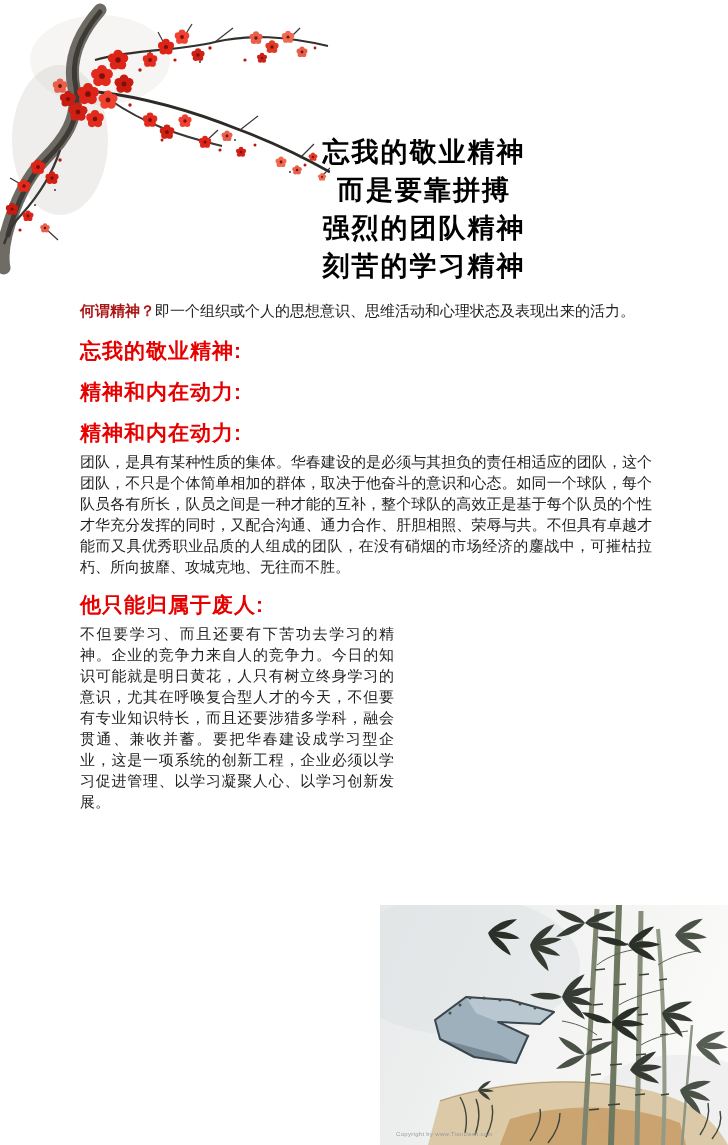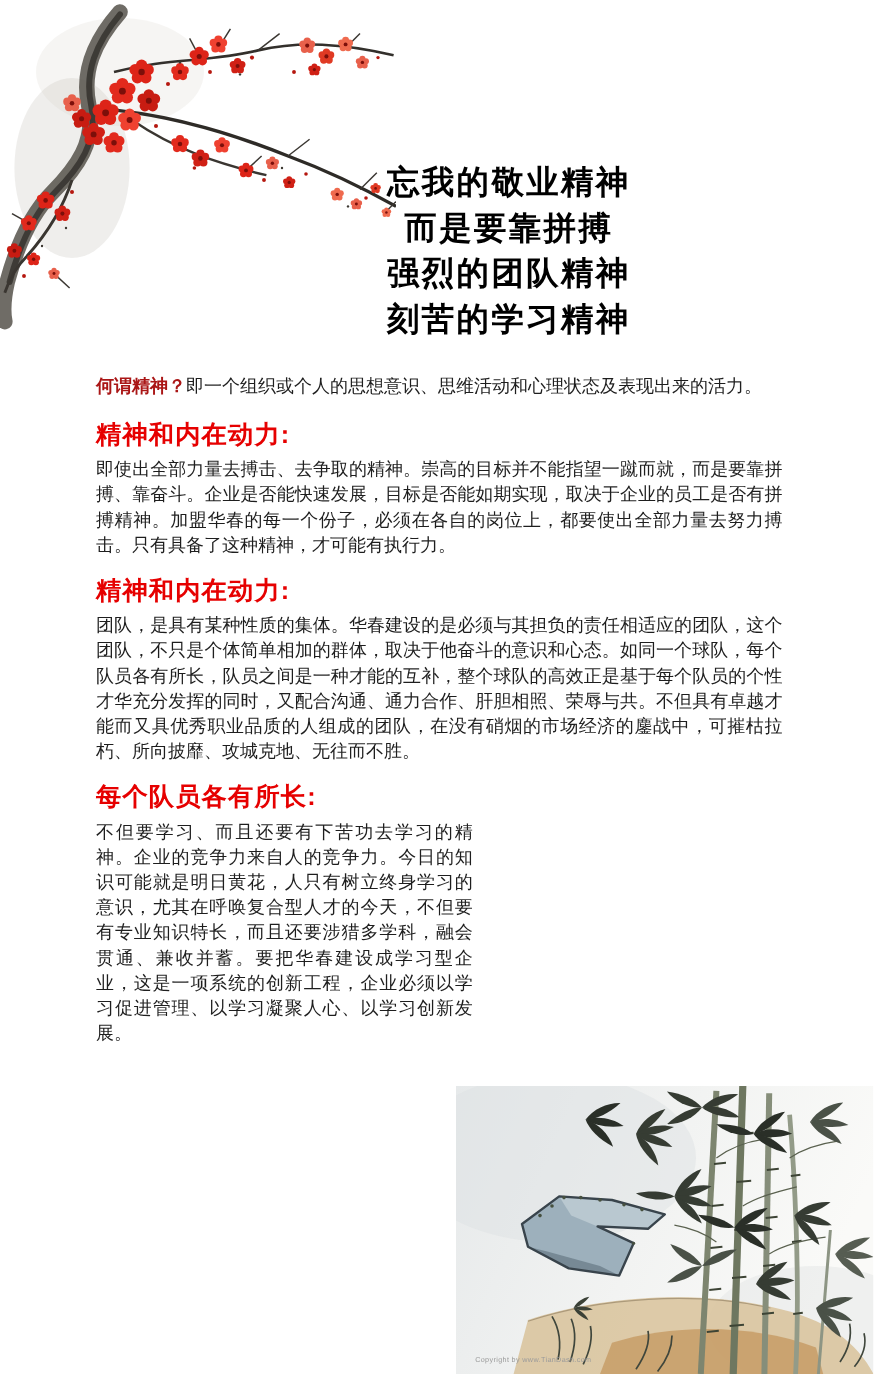--- a/index.html
+++ b/index.html
@@ -10,21 +10,21 @@
   .plum{position:absolute;left:0;top:0;}
   .headlines{
     position:absolute;left:312px;top:100px;width:224px;
     text-align:center;font-weight:bold;font-size:27px;line-height:38px;
     letter-spacing:2px;color:#000;margin-top:33px;
   }
   .content{
     position:absolute;left:80px;top:296px;width:572px;
     font-size:15px;line-height:21px;color:#1e1e1e;text-align:justify;
   }
-  .intro{margin:16px 0 17px 0;}
+  .intro{margin:4px 0 17px 0;}
   .lead{color:#aa1616;font-weight:bold;}
   .sec{margin:0;}
   .sec-h{
     color:#e60000;font-size:21px;line-height:26px;font-weight:bold;
     margin:15px 0 5px 0;letter-spacing:1px;
   }
   .sec-b{margin:0;}
   .sec--narrow .sec-b{width:314px;}
   .bamboo-wrap{position:absolute;left:380px;top:905px;width:348px;height:240px;}
   .watermark{
@@ -132,34 +132,34 @@
     <div>强烈的团队精神</div>
     <div>刻苦的学习精神</div>
   </div>
 
   <div class="content">
 
     <p class="intro"><span class="lead">何谓精神？</span><span>即一个组织或个人的思想意识、思维活动和心理状态及表现出来的活力。</span></p>
 
 
     <section class="sec">
+      <h2 class="sec-h">忘我的敬业精神:</h2>
     </section>
 
     <section class="sec">
       <h2 class="sec-h">精神和内在动力:</h2>
-      <p class="sec-b">即使出全部力量去搏击、去争取的精神。崇高的目标并不能指望一蹴而就，而是要靠拼搏、靠奋斗。企业是否能快速发展，目标是否能如期实现，取决于企业的员工是否有拼搏精神。加盟华春的每一个份子，必须在各自的岗位上，都要使出全部力量去努力搏击。只有具备了这种精神，才可能有执行力。</p>
     </section>
 
     <section class="sec">
       <h2 class="sec-h">精神和内在动力:</h2>
       <p class="sec-b">团队，是具有某种性质的集体。华春建设的是必须与其担负的责任相适应的团队，这个团队，不只是个体简单相加的群体，取决于他奋斗的意识和心态。如同一个球队，每个队员各有所长，队员之间是一种才能的互补，整个球队的高效正是基于每个队员的个性才华充分发挥的同时，又配合沟通、通力合作、肝胆相照、荣辱与共。不但具有卓越才能而又具优秀职业品质的人组成的团队，在没有硝烟的市场经济的鏖战中，可摧枯拉朽、所向披靡、攻城克地、无往而不胜。</p>
     </section>
 
     <section class="sec sec--narrow">
-      <h2 class="sec-h">每个队员各有所长:</h2>
+      <h2 class="sec-h">他只能归属于废人:</h2>
       <p class="sec-b">不但要学习、而且还要有下苦功去学习的精神。企业的竞争力来自人的竞争力。今日的知识可能就是明日黄花，人只有树立终身学习的意识，尤其在呼唤复合型人才的今天，不但要有专业知识特长，而且还要涉猎多学科，融会贯通、兼收并蓄。要把华春建设成学习型企业，这是一项系统的创新工程，企业必须以学习促进管理、以学习凝聚人心、以学习创新发展。</p>
     </section>
 
   </div>
 
   <div class="bamboo-wrap">
     <svg width="348" height="240" viewBox="0 0 348 240">
       <defs>
         <linearGradient id="bg" x1="0" y1="0" x2="1" y2="0.3">
           <stop offset="0" stop-color="#e6e9ea"></stop>

